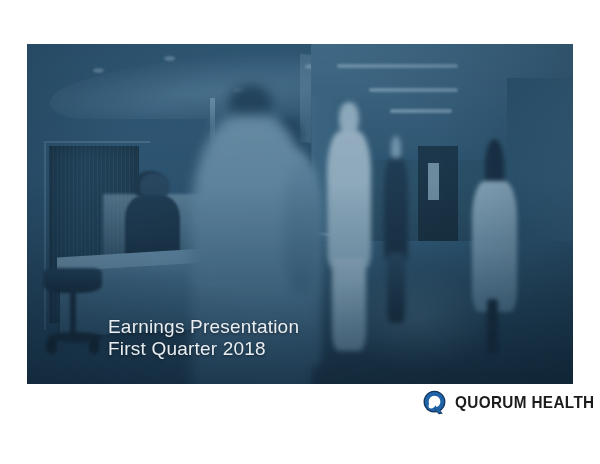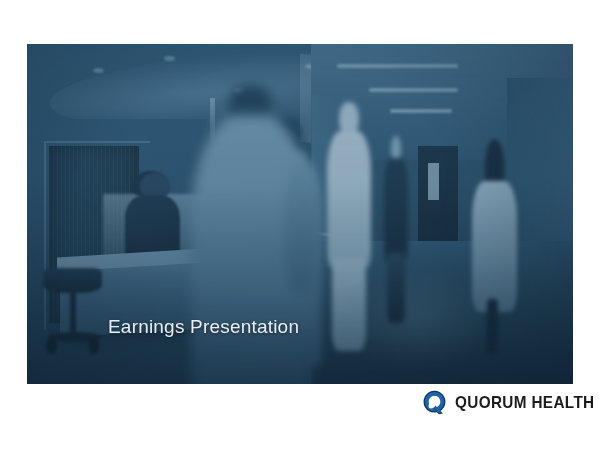--- a/index.html
+++ b/index.html
@@ -499,20 +499,21 @@
       </div>
 
       <div class="duotone"></div>
       <div class="duotone-2"></div>
       <div class="vignette"></div>
     </div>
   </div>
 
   <div id="title-block">
     <span class="tline">Earnings Presentation</span>
+    <span class="tline">First Quarter 2018</span>
   </div>
 
   <div id="logo">
     <svg class="logo-mark" viewBox="0 0 64 64">
       <path d="M32 4 A26 26 0 1 1 31.9 4 Z
                M32 15 A15 15 0 1 0 32.1 15 Z" fill="#14365c" fill-rule="evenodd"></path>
       <path d="M32 7 A23 23 0 1 1 31.9 7 Z
                M32 16 A14 14 0 1 0 32.1 16 Z" fill="#1f63a8" fill-rule="evenodd"></path>
       <path d="M34 40 L52 58 L42 60 L31 46 Z" fill="#14365c"></path>
       <path d="M34 39 L49 55 L42 57 L31 45 Z" fill="#1f63a8"></path>

